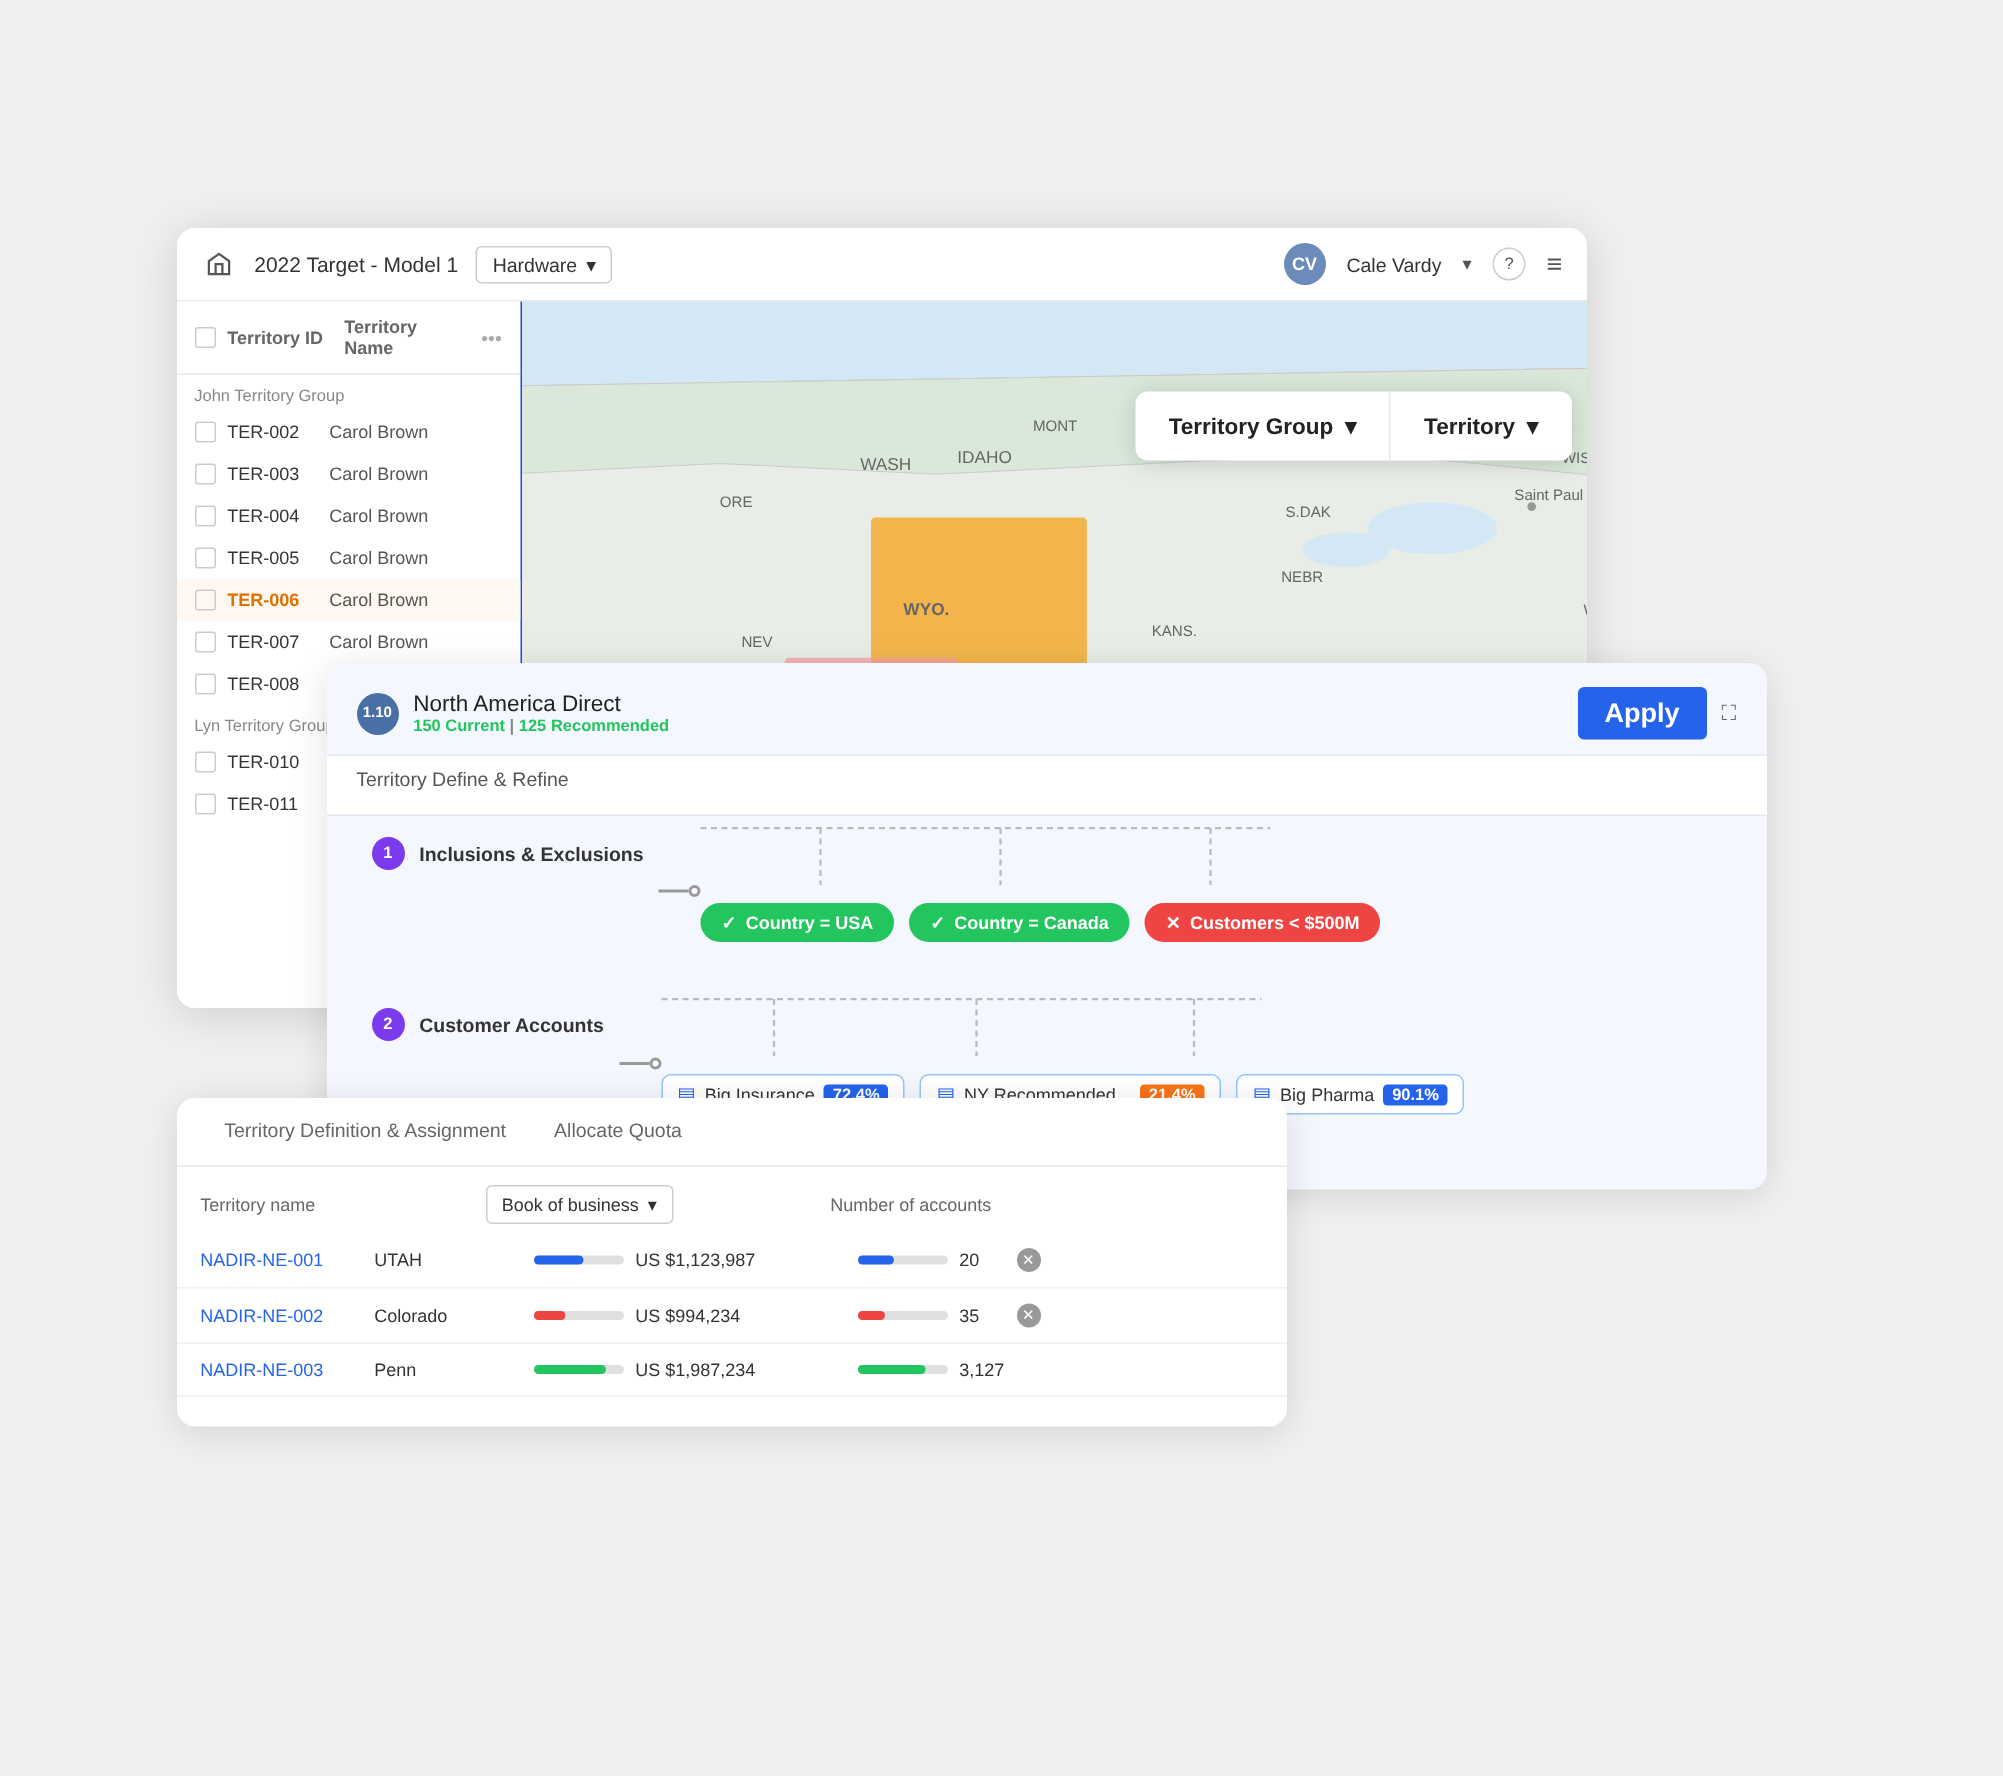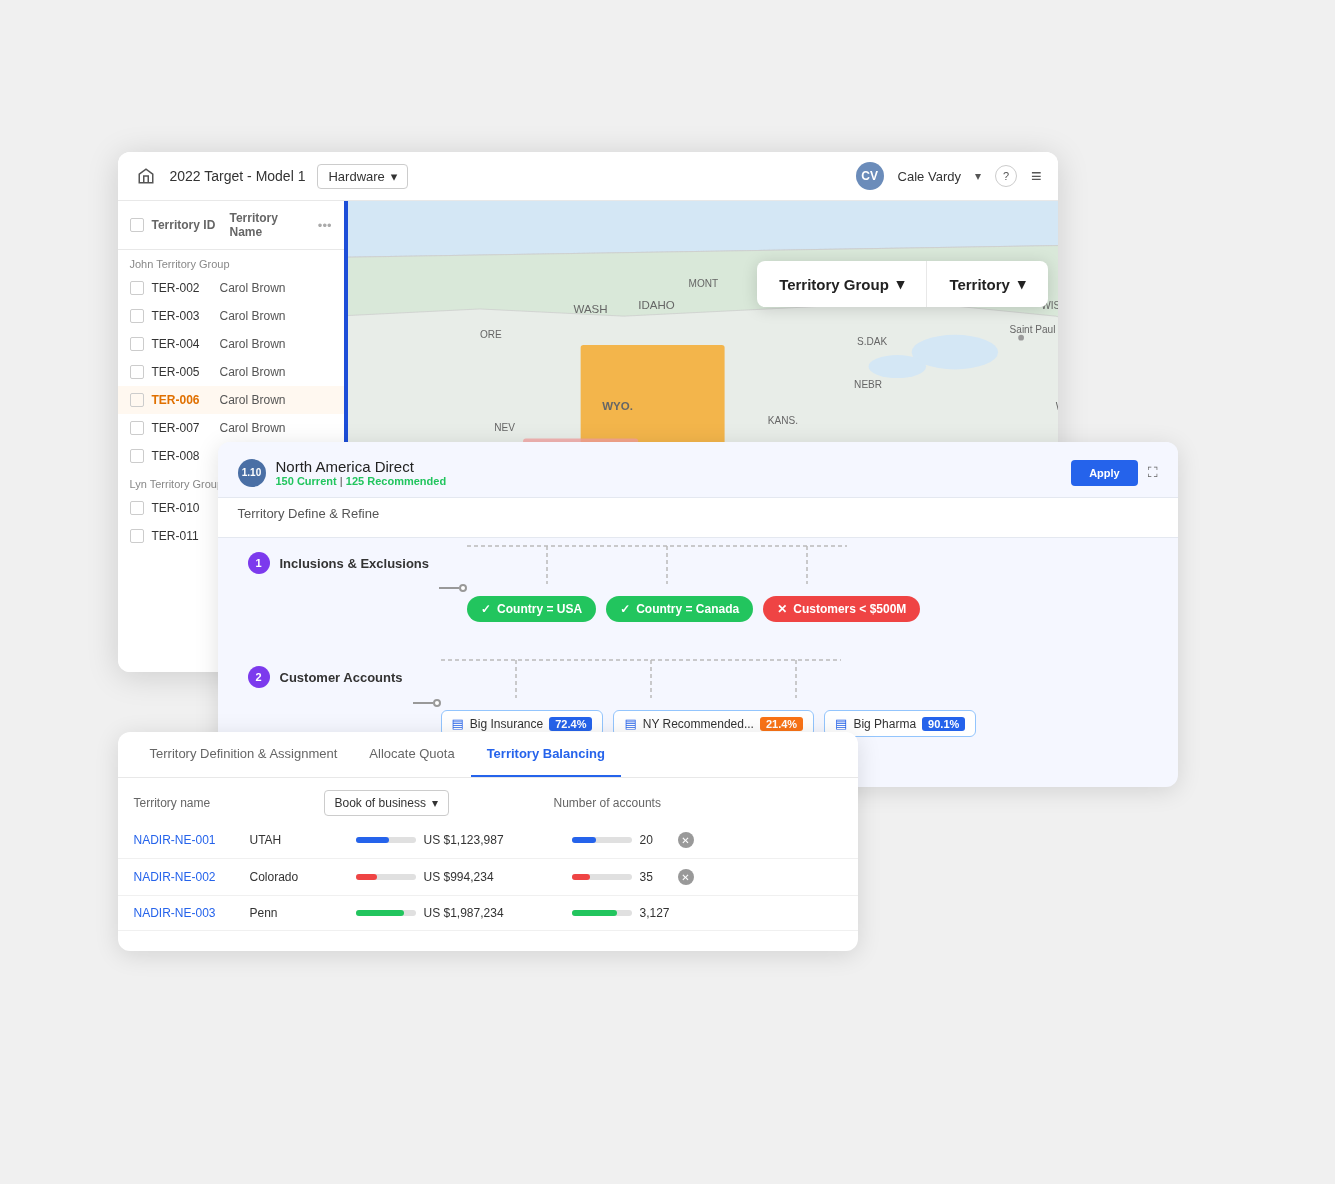--- a/index.html
+++ b/index.html
@@ -96,21 +96,21 @@
     }
 
     .main-content {
       display: flex;
       height: calc(100% - 45px);
     }
 
     
     .territory-list {
       width: 230px;
-      border-right: 4px solid #1d4ed8;
+      border-right: 1px solid #1d4ed8;
       overflow-y: auto;
       background: #fff;
     }
 
     .territory-list-header {
       display: flex;
       align-items: center;
       padding: 10px 12px;
       border-bottom: 1px solid #e8e8e8;
       gap: 8px;
@@ -252,21 +252,21 @@
       align-items: center;
       gap: 10px;
     }
 
     .apply-btn {
       background: #2563eb;
       color: #fff;
       border: none;
       border-radius: 4px;
       padding: 7px 18px;
-      font-size: 11px;
+      font-size: 18px;
       font-weight: 600;
       cursor: pointer;
     }
 
     .expand-icon {
       color: #666;
       font-size: 14px;
       cursor: pointer;
     }
 
@@ -762,23 +762,20 @@
   </div>
 
   <div class="balancing-panel">
     <div class="tab-bar">
       <div class="tab-item">
         <span>Territory Definition &amp; Assignment</span>
       </div>
       <div class="tab-item">
         <span>Allocate Quota</span>
       </div>
-      <div class="tab-item active">
-        <span>Territory Balancing</span>
-      </div>
     </div>
 
     <div style="display:flex;align-items:center;padding:12px 16px 6px;gap:0;">
       <span style="flex:0 0 110px;font-size:12px;color:#666;font-weight:500;">Territory name</span>
       <span style="flex:0 0 80px;"></span>
       <div style="flex:0 0 210px;display:flex;align-items:center;">
         <div class="book-dropdown">
           <span>Book of business</span>
           <span>▾</span>
         </div>

